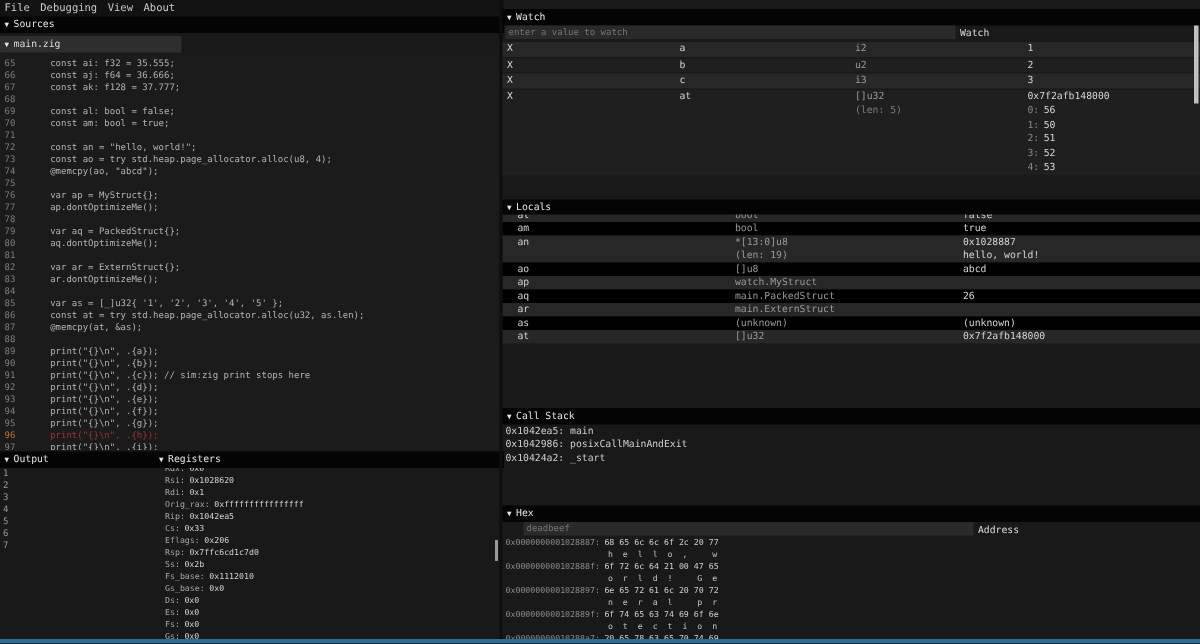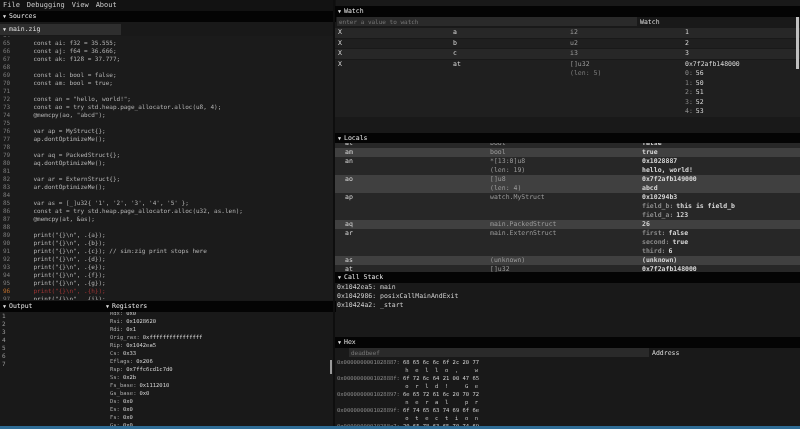--- a/index.html
+++ b/index.html
@@ -49,26 +49,26 @@
   .wvals{margin-left:350px;}
   .lv{line-height:9.5px;white-space:nowrap;}
   .lv .k{color:#8a8a8a;}
   .lv .k:not(:empty){margin-right:3px;}
   .lv .v{color:#d6d6d6;}
   #watch-scroll{left:461px;top:17px;width:3px;height:52px;background:#c0c0c0;}
   
   #locals-header{left:0;top:133px;width:465px;}
   #locals-body{left:0;top:143px;width:465px;height:129px;overflow:hidden;}
   #locals-list{margin-top:-4px;}
-  .lrow{position:relative;min-height:9px;font-size:6.5px;line-height:9px;background:#404040;}
+  .lrow{position:relative;min-height:9px;font-size:6.5px;line-height:9px;background:#000000;}
   .lrow:nth-of-type(odd){background:#272727;}
   .lname{position:absolute;left:0;top:0;color:#d6d6d6;margin-left:10px;}
   .ltype{position:absolute;left:155px;top:0;color:#9a9a9a;}
   .ltype div{line-height:9px;}
-  .lrow .lvals{margin-left:307px;font-weight:bold;}
+  .lrow .lvals{margin-left:307px;}
   .lrow .lv{line-height:9px;}
   
   #callstack-header{left:0;top:272px;width:465px;}
   #callstack-body{left:0;top:283px;width:465px;font-size:6.5px;line-height:9px;color:#cfcfcf;padding-left:2px;}
   
   #hex-header{left:0;top:337px;width:465px;}
   #hex-input-row{left:12px;top:348px;width:465px;height:9px;}
   #hex-body{left:0;top:358px;width:465px;height:69px;overflow:hidden;font-size:5.5px;line-height:8px;}
   .hl1{white-space:nowrap;}
   .haddr{color:#8c8c8c;padding-left:2px;}
@@ -264,57 +264,44 @@
             <div class="lv"><span class="k"></span><span class="v">hello, world!</span></div>
           </div>
         </div>
         <div class="lrow">
           <span class="lname">ao</span>
           <span class="ltype">
             <span><div>[]u8</div><div>(len: 4)</div></span>
           </span>
           <div class="lvals">
 
-          <div class="lv"><span class="k"></span><span class="v">0x7f2afb149000</span></div>
             <div class="lv"><span class="k"></span><span class="v">abcd</span></div>
           </div>
         </div>
         <div class="lrow">
           <span class="lname">ap</span>
           <span class="ltype">
             <span><div>watch.MyStruct</div></span>
           </span>
-          <div class="lvals">
-
-          <div class="lv"><span class="k"></span><span class="v">0x10294b3</span></div>
-            <div class="lv"><span class="k">field_b:</span><span class="v">this is field_b</span></div>
-            <div class="lv"><span class="k">field_a:</span><span class="v">123</span></div>
-          </div>
         </div>
         <div class="lrow">
           <span class="lname">aq</span>
           <span class="ltype">
             <span><div>main.PackedStruct</div></span>
           </span>
           <div class="lvals">
 
           <div class="lv"><span class="k"></span><span class="v">26</span></div>
           </div>
         </div>
         <div class="lrow">
           <span class="lname">ar</span>
           <span class="ltype">
             <span><div>main.ExternStruct</div></span>
           </span>
-          <div class="lvals">
-
-          <div class="lv"><span class="k">first:</span><span class="v">false</span></div>
-            <div class="lv"><span class="k">second:</span><span class="v">true</span></div>
-            <div class="lv"><span class="k">third:</span><span class="v">6</span></div>
-          </div>
         </div>
         <div class="lrow">
           <span class="lname">as</span>
           <span class="ltype">
             <span><div>(unknown)</div></span>
           </span>
           <div class="lvals">
 
           <div class="lv"><span class="k"></span><span class="v">(unknown)</span></div>
           </div>

